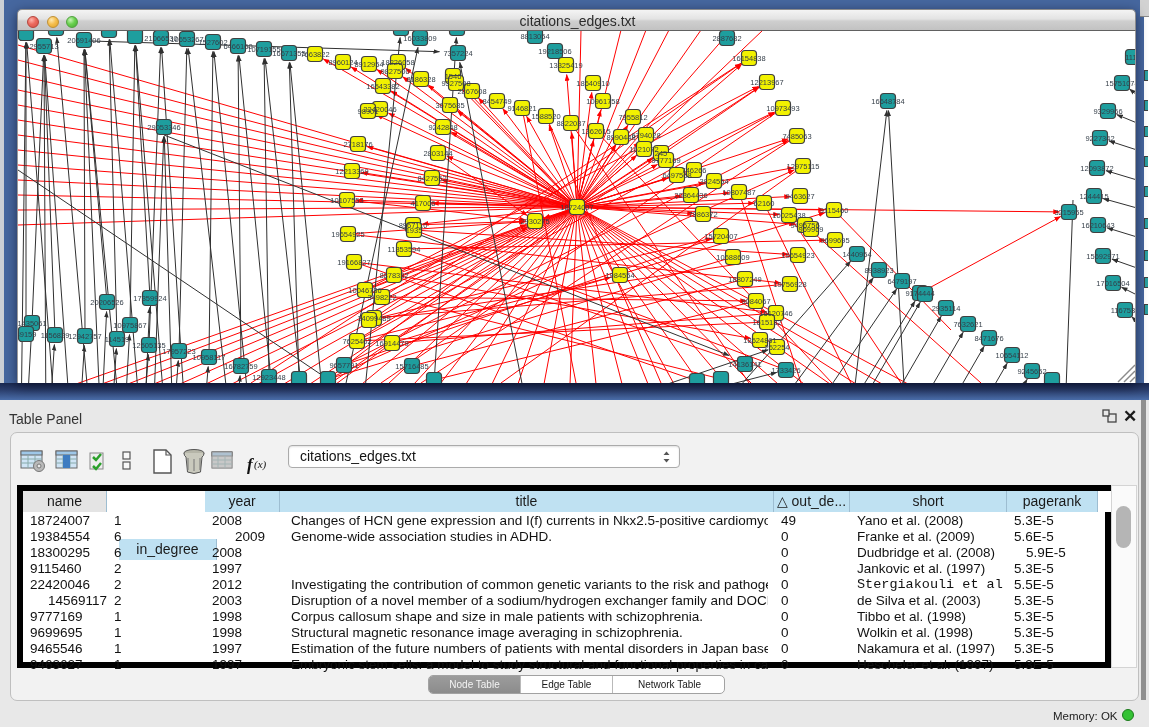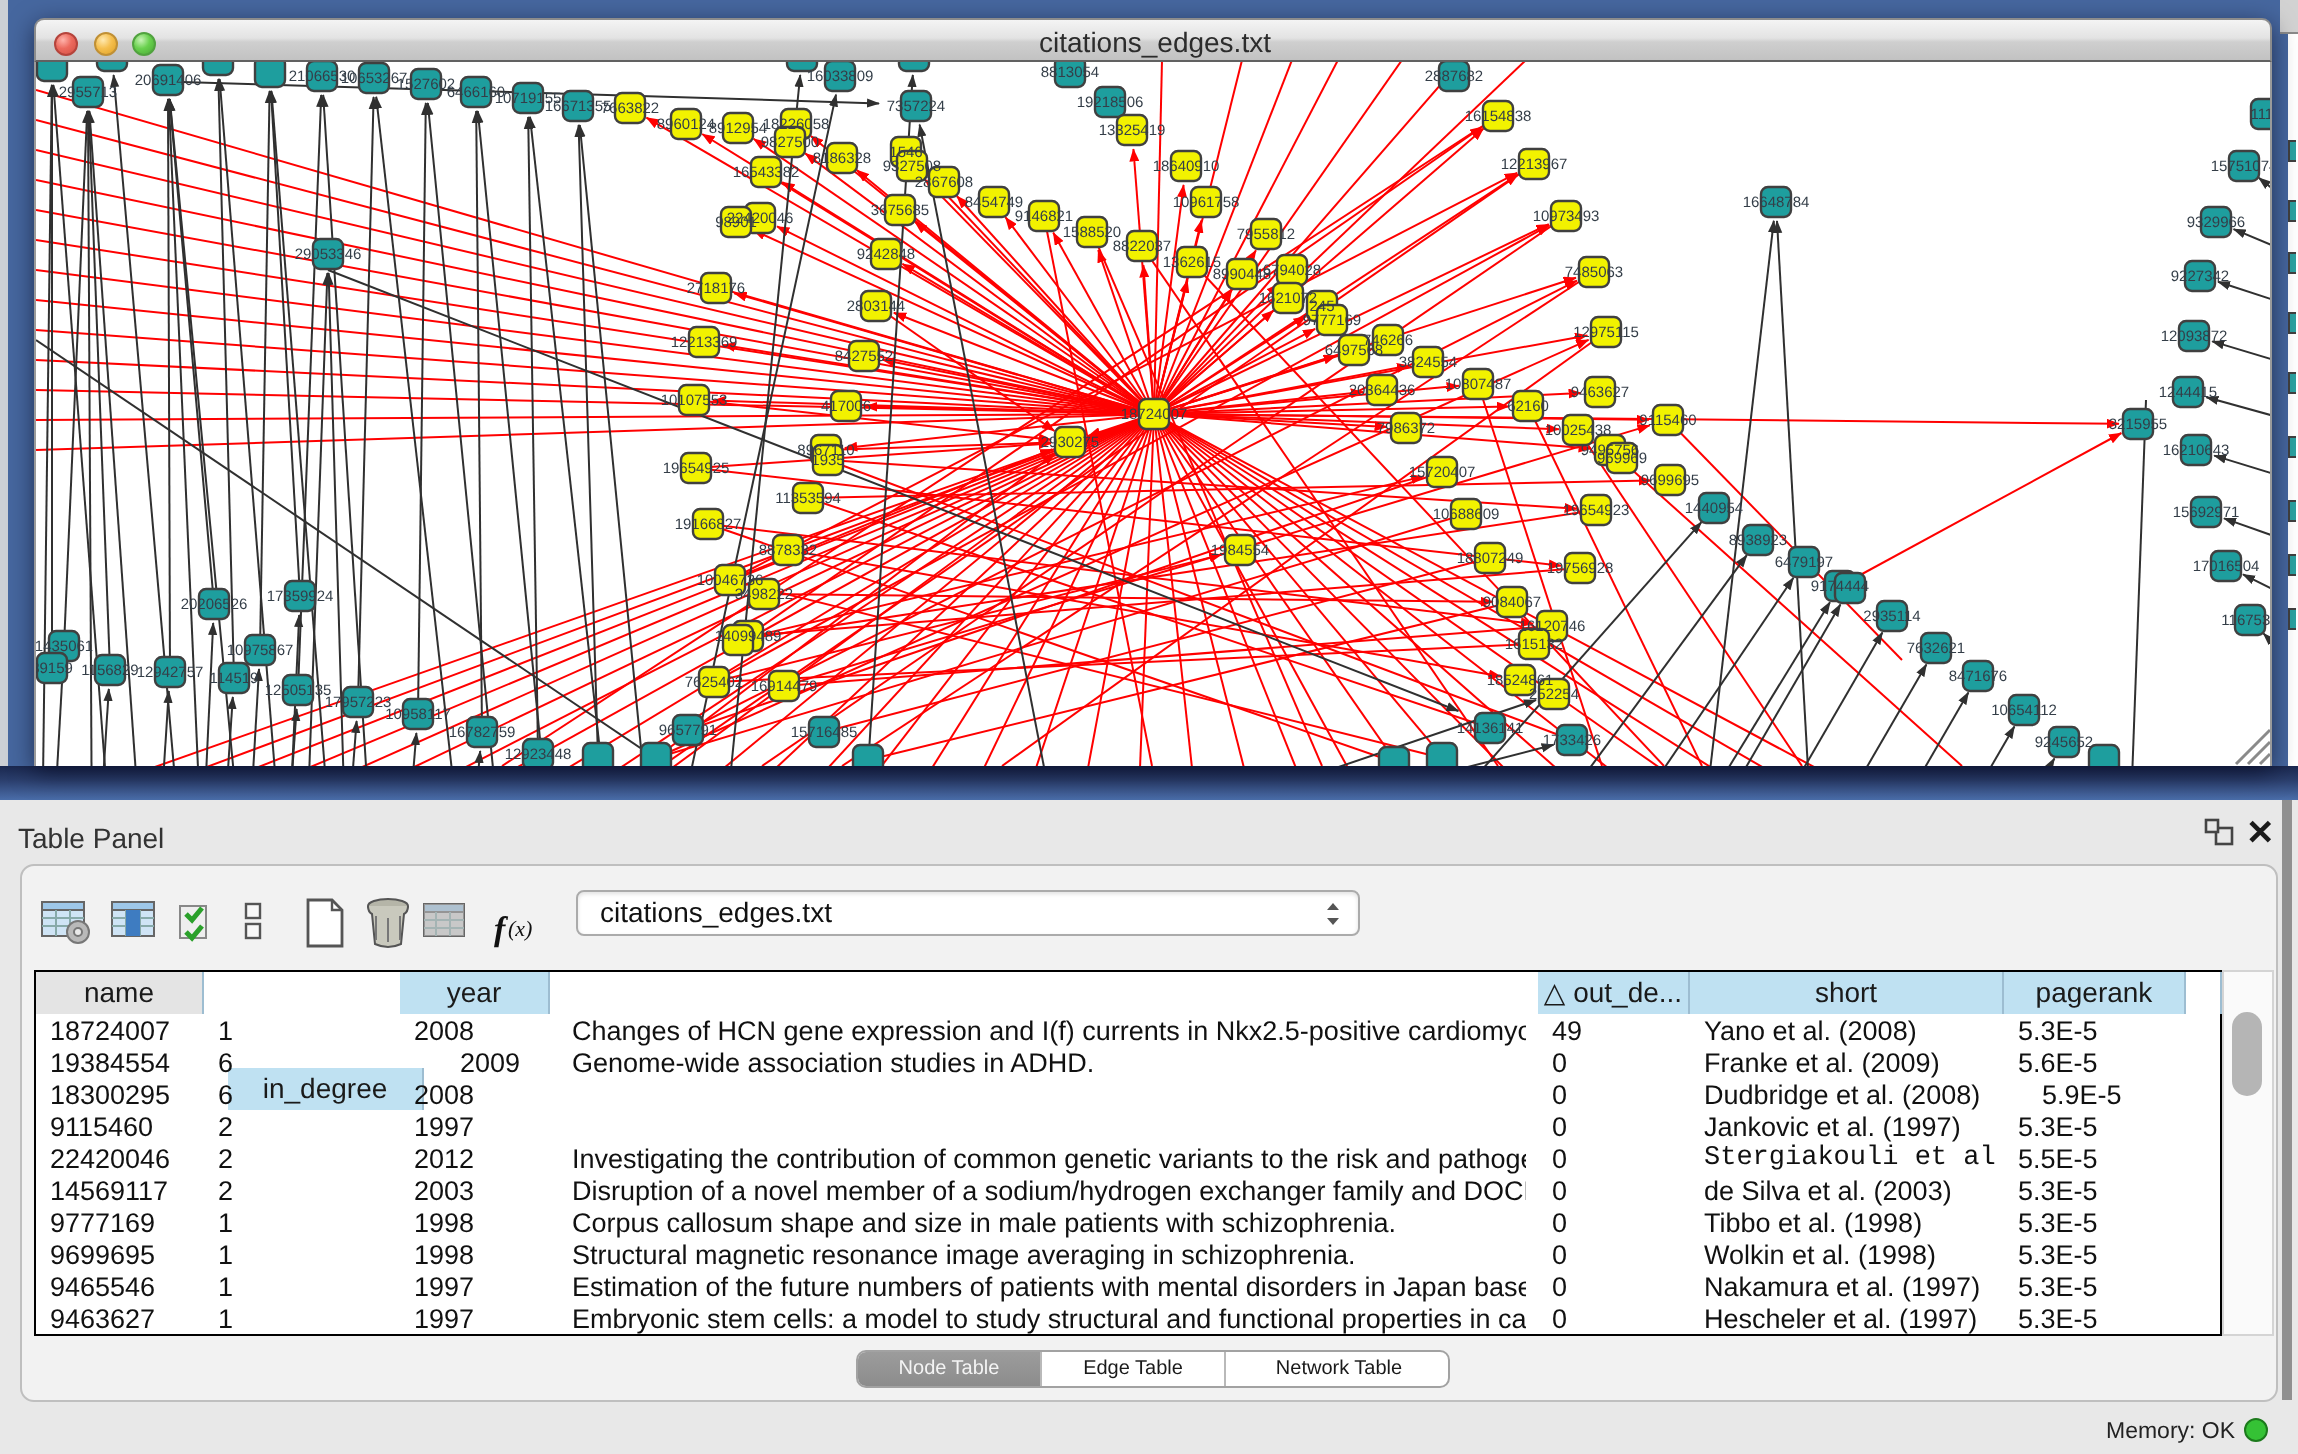--- a/index.html
+++ b/index.html
@@ -33,21 +33,21 @@
 #tclose { position:absolute; left:1123px; top:6px; font-size:17px; font-weight:bold; color:#1a1a1a;}
 #inner { position:absolute; left:10px; top:32px; width:1129px; height:269px;
   background:#f2f2f2; border:1px solid #bfbfbf; border-radius:7px; }
 
 #toolbar { position:absolute; left:6px; top:11px; width:1100px; height:36px; }
 #combo { position:absolute; left:277px; top:12px; width:392px; height:23px; background:#fff;
   border:1px solid #ababab; border-radius:4px; font-size:14px; color:#111; line-height:21px;
   padding-left:11px; box-shadow:inset 0 1px 2px rgba(0,0,0,.12); }
 
 #tbl { position:absolute; left:6px; top:52px; width:1094px; height:183px; background:#fff;
-  border:1px solid #000000; }
+  border:6px solid #000000; }
 .hrow { position:absolute; top:0; height:21px; background:#bfe1f2; border-right:1px solid #9dbdd1;
   font-size:14px; color:#1a1a1a; text-align:center; line-height:21px; overflow:hidden;}
 .trow { position:absolute; height:16px; font-size:13.5px; color:#111; white-space:nowrap; overflow:hidden; }
 .c { position:absolute; top:0; height:16px; line-height:16.5px; overflow:hidden; white-space:nowrap;}
 
 #sbar { position:absolute; left:1100px; top:52px; width:26px; height:183px; background:#fafafa;
   border:1px solid #d4d4d4; }
 #sthumb { position:absolute; left:4px; top:20px; width:15px; height:42px; background:#b5b5b5; border-radius:8px;}
 
 #tabs { position:absolute; left:417px; top:242px; width:297px; height:19px;
@@ -662,20 +662,21 @@
       <div id="combo">citations_edges.txt
         <svg style="position:absolute;right:8px;top:4px" width="9" height="14" viewBox="0 0 9 14">
           <path d="M1.5,5 L4.5,1.5 L7.5,5 z" fill="#555"></path>
           <path d="M1.5,9 L4.5,12.5 L7.5,9 z" fill="#555"></path>
         </svg>
       </div>
       <div id="tbl">
           <div class="hrow" style="left:0px;width:84px; background:#e4e4e4;">name</div>
           <div class="hrow" style="left:96px;width:98px;margin-top:48px;">in_degree</div>
           <div class="hrow" style="left:182px;width:75px;">year</div>
+          <div class="hrow" style="left:257px;width:494px;">title</div>
           <div class="hrow" style="left:751px;width:76px;">△ out_de...</div>
           <div class="hrow" style="left:827px;width:157px;">short</div>
           <div class="hrow" style="left:984px;width:91px;">pagerank</div>
           <div class="hrow" style="left:1075px;width:18px; background:#fff;"></div>
           <div class="trow" style="left:0;top:22px;width:1093px;">
             <div class="c" style="left:7px;width:77px;">18724007</div>
             <div class="c" style="left:91px;width:85px;">1</div>
             <div class="c" style="left:189px;width:62px;">2008</div>
             <div class="c" style="left:268px;width:477px;">Changes of HCN gene expression and I(f) currents in Nkx2.5-positive cardiomyoc...</div>
             <div class="c" style="left:758px;width:66px;">49</div>
@@ -710,21 +711,21 @@
           <div class="trow" style="left:0;top:86px;width:1093px;">
             <div class="c" style="left:7px;width:77px;">22420046</div>
             <div class="c" style="left:91px;width:85px;">2</div>
             <div class="c" style="left:189px;width:62px;">2012</div>
             <div class="c" style="left:268px;width:477px;">Investigating the contribution of common genetic variants to the risk and pathogen...</div>
             <div class="c" style="left:758px;width:66px;">0</div>
             <div class="c" style="left:834px;width:148px;font-family:Liberation Mono, monospace;">Stergiakouli et al. (2012)</div>
             <div class="c" style="left:991px;width:80px;">5.5E-5</div>
           </div>
           <div class="trow" style="left:0;top:102px;width:1093px;">
-            <div class="c" style="left:7px;width:77px;">14569117</div>
+            <div class="c" style="left:7px;width:77px;text-align:right;">14569117</div>
             <div class="c" style="left:91px;width:85px;">2</div>
             <div class="c" style="left:189px;width:62px;">2003</div>
             <div class="c" style="left:268px;width:477px;">Disruption of a novel member of a sodium/hydrogen exchanger family and DOCK...</div>
             <div class="c" style="left:758px;width:66px;">0</div>
             <div class="c" style="left:834px;width:148px;">de Silva et al. (2003)</div>
             <div class="c" style="left:991px;width:80px;">5.3E-5</div>
           </div>
           <div class="trow" style="left:0;top:118px;width:1093px;">
             <div class="c" style="left:7px;width:77px;">9777169</div>
             <div class="c" style="left:91px;width:85px;">1</div>

